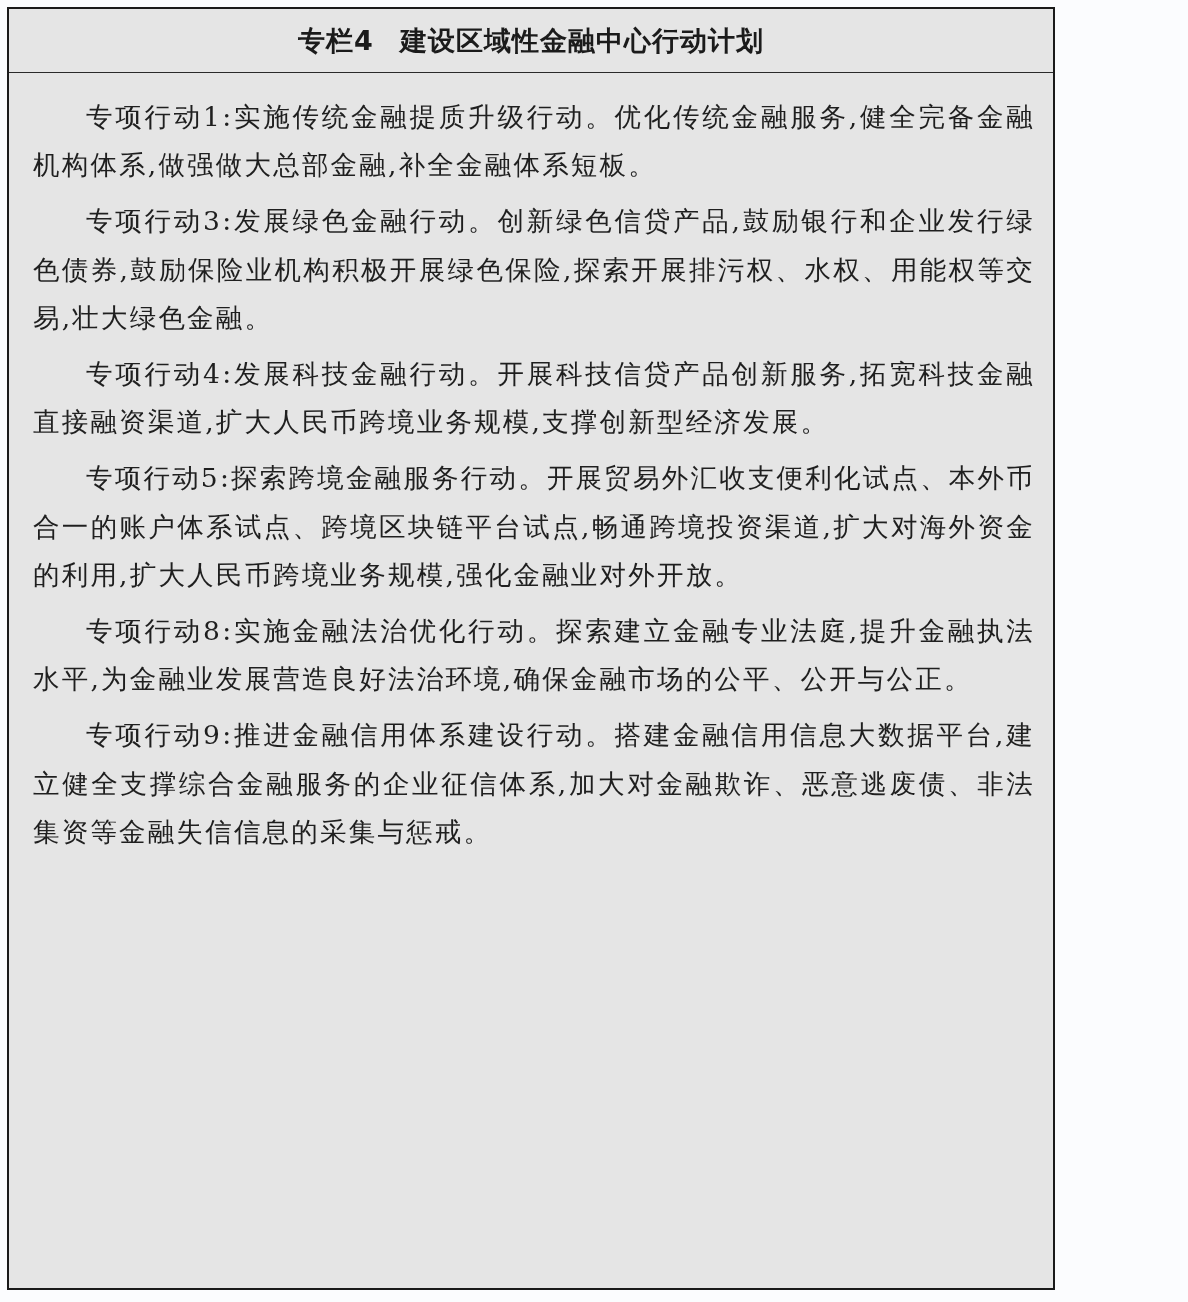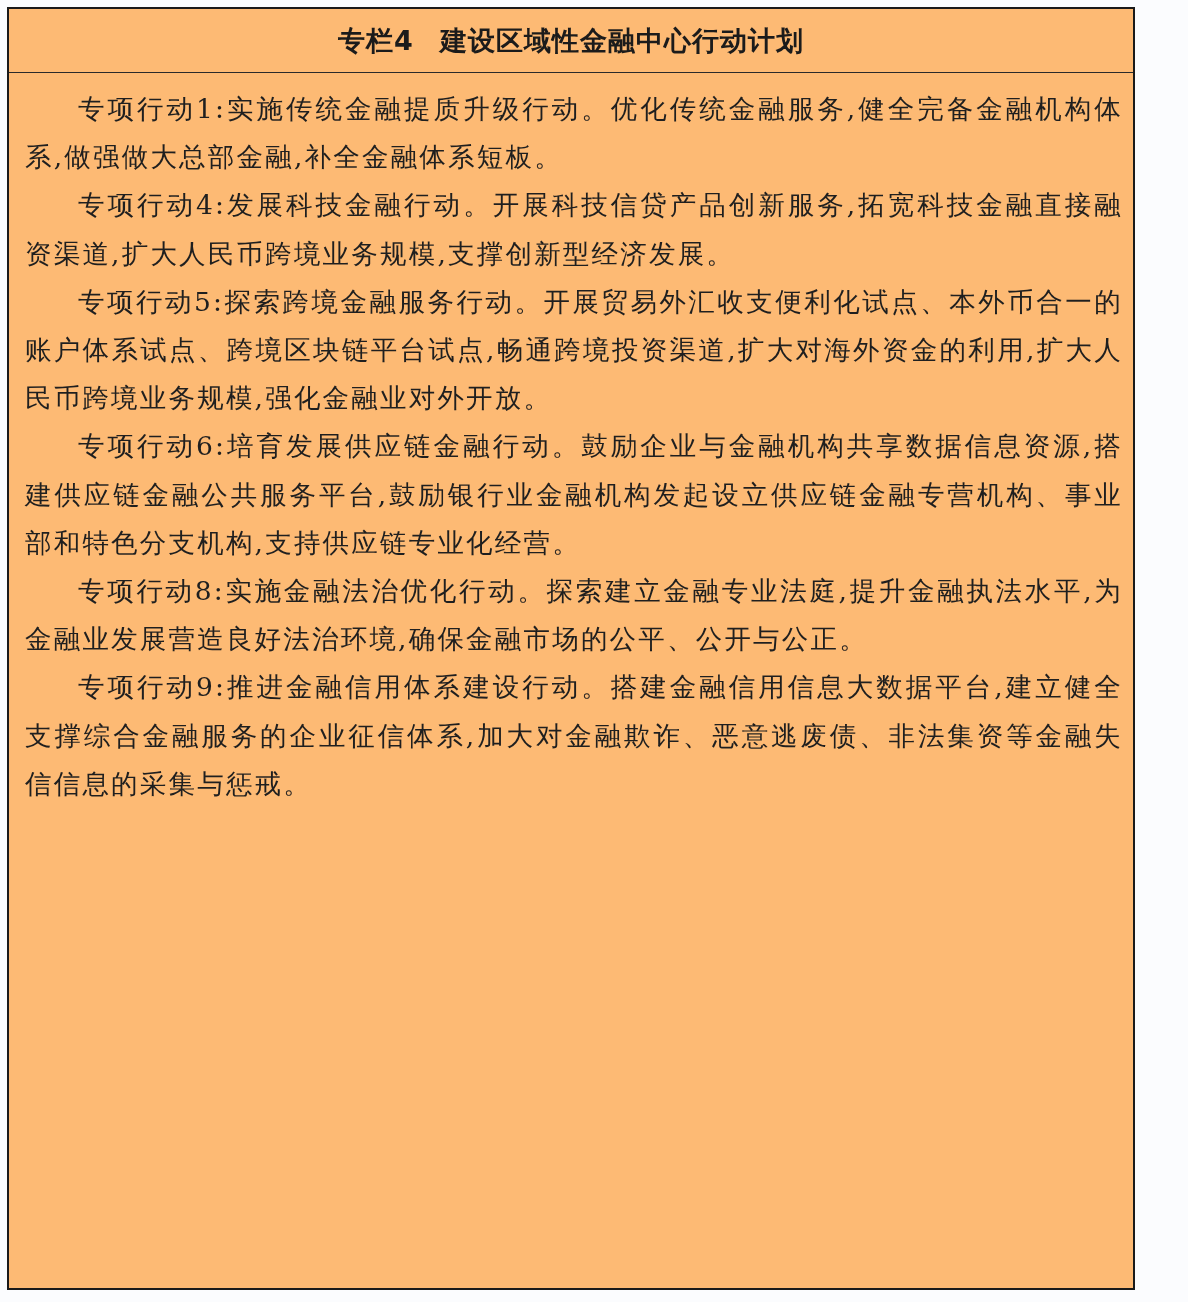--- a/index.html
+++ b/index.html
@@ -10,24 +10,24 @@
     body {
       width: 1188px;
       height: 1302px;
       position: relative;
       overflow: hidden;
     }
     .box {
       position: absolute;
       left: 7px;
       top: 7px;
-      width: 1128px;
+      width: 1048px;
       height: 1283px;
       border: 2px solid #1a1a1a;
-      background: #fdba74;
+      background: #e5e5e5;
       box-sizing: border-box;
     }
     .title-bar {
       height: 64px;
       border-bottom: 1.5px solid #2a2a2a;
       display: flex;
       align-items: center;
       justify-content: center;
       box-sizing: border-box;
     }
@@ -46,33 +46,33 @@
       padding: 12px 10px 0 16px;
     }
     .para {
       font-family: "DejaVu Serif", serif;
       font-size: 26.5px;
       line-height: 48.2px;
       color: #1f1f1f;
       text-indent: 2em;
       text-align: justify;
       letter-spacing: 2.2px;
-      margin: 0;
+      margin: 8px;
     }
   </style>
 </head>
 <body>
 
 <div class="box">
   <div class="title-bar">
     <div class="title">
       <span>专栏4</span><span class="num-gap"></span><span>建设区域性金融中心行动计划</span>
     </div>
   </div>
   <div class="content">
     <p class="para"><span>专项行动1:</span><span>实施传统金融提质升级行动。优化传统金融服务,健全完备金融机构体系,做强做大总部金融,补全金融体系短板。</span></p>
+    <p class="para"><span>专项行动3:</span><span>发展绿色金融行动。创新绿色信贷产品,鼓励银行和企业发行绿色债券,鼓励保险业机构积极开展绿色保险,探索开展排污权、水权、用能权等交易,壮大绿色金融。</span></p>
     <p class="para"><span>专项行动4:</span><span>发展科技金融行动。开展科技信贷产品创新服务,拓宽科技金融直接融资渠道,扩大人民币跨境业务规模,支撑创新型经济发展。</span></p>
     <p class="para"><span>专项行动5:</span><span>探索跨境金融服务行动。开展贸易外汇收支便利化试点、本外币合一的账户体系试点、跨境区块链平台试点,畅通跨境投资渠道,扩大对海外资金的利用,扩大人民币跨境业务规模,强化金融业对外开放。</span></p>
-    <p class="para"><span>专项行动6:</span><span>培育发展供应链金融行动。鼓励企业与金融机构共享数据信息资源,搭建供应链金融公共服务平台,鼓励银行业金融机构发起设立供应链金融专营机构、事业部和特色分支机构,支持供应链专业化经营。</span></p>
     <p class="para"><span>专项行动8:</span><span>实施金融法治优化行动。探索建立金融专业法庭,提升金融执法水平,为金融业发展营造良好法治环境,确保金融市场的公平、公开与公正。</span></p>
     <p class="para"><span>专项行动9:</span><span>推进金融信用体系建设行动。搭建金融信用信息大数据平台,建立健全支撑综合金融服务的企业征信体系,加大对金融欺诈、恶意逃废债、非法集资等金融失信信息的采集与惩戒。</span></p>
   </div>
 </div>
 
 </body></html>

